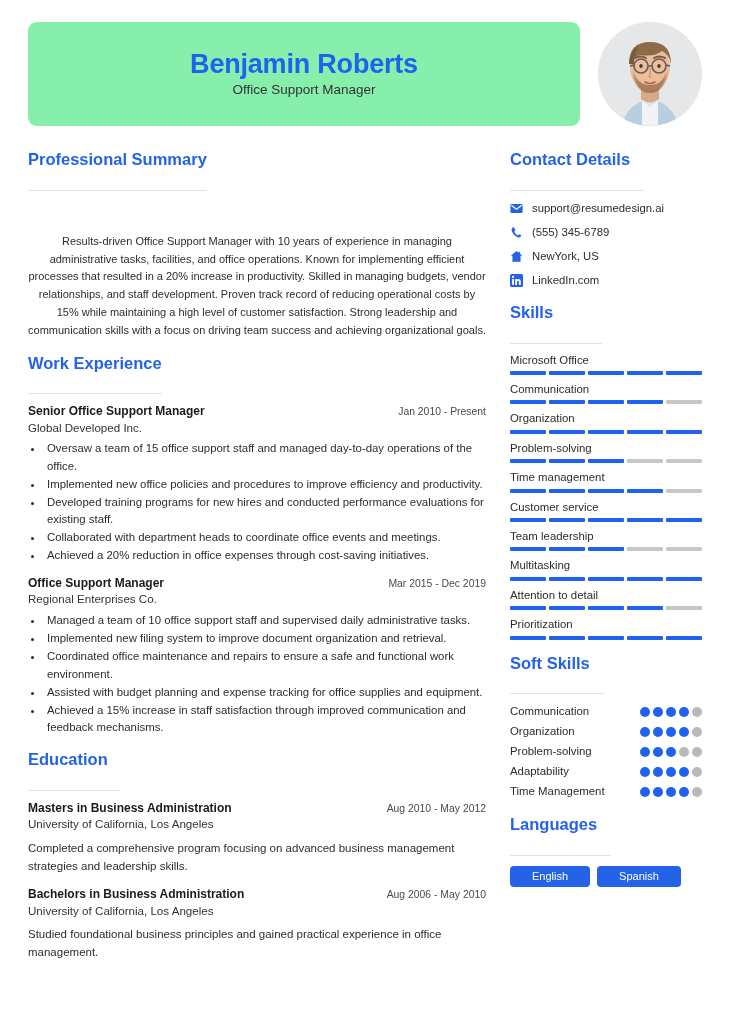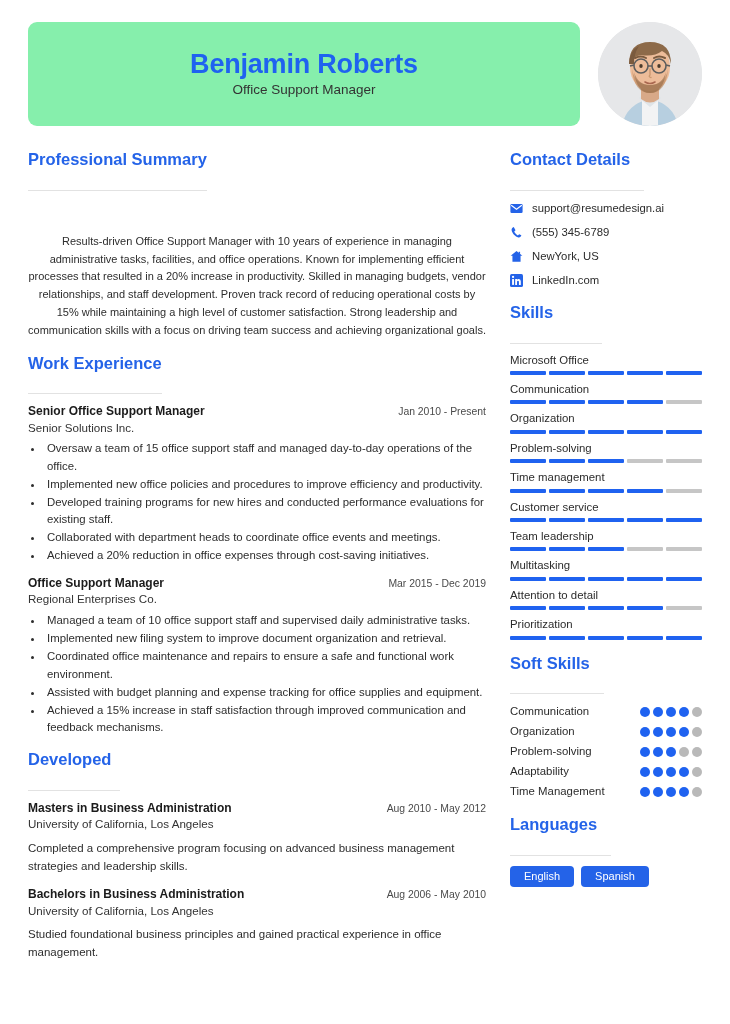--- a/index.html
+++ b/index.html
@@ -204,21 +204,21 @@
     flex: 0 0 10px;
   }
   .dot.on { background: #1f62f0; }
 
   
   .lang-row { display: flex; gap: 7px; margin-top: 10px; flex-wrap: wrap; }
   .lang-chip {
     background: #2463e8;
     color: #ffffff;
     font-size: 11px;
-    padding: 3px 14px;
+    padding: 3px 22px;
     border-radius: 4px;
     line-height: 1.35;
   }
 </style>
 </head>
 <body>
 
 <div class="page">
 
   <div class="header-row">
@@ -283,21 +283,21 @@
       </div>
 
       <div class="sec">
         <div class="sec-head">Work Experience</div>
         <div class="sec-body" id="experience-list">
             <div class="entry">
               <div class="entry-top">
                 <div class="entry-role">Senior Office Support Manager</div>
                 <div class="entry-date">Jan 2010 - Present</div>
               </div>
-              <div class="entry-org">Senior Solutions Inc.</div>
+              <div class="entry-org">Global Developed Inc.</div>
               <ul class="bullets">
                 <li>Oversaw a team of 15 office support staff and managed day-to-day operations of the office.</li>
                 <li>Implemented new office policies and procedures to improve efficiency and productivity.</li>
                 <li>Developed training programs for new hires and conducted performance evaluations for existing staff.</li>
                 <li>Collaborated with department heads to coordinate office events and meetings.</li>
                 <li>Achieved a 20% reduction in office expenses through cost-saving initiatives.</li>
               </ul>
             </div>
             <div class="entry">
               <div class="entry-top">
@@ -310,21 +310,21 @@
                 <li>Implemented new filing system to improve document organization and retrieval.</li>
                 <li>Coordinated office maintenance and repairs to ensure a safe and functional work environment.</li>
                 <li>Assisted with budget planning and expense tracking for office supplies and equipment.</li>
                 <li>Achieved a 15% increase in staff satisfaction through improved communication and feedback mechanisms.</li>
               </ul>
             </div>
           </div>
       </div>
 
       <div class="sec">
-        <div class="sec-head">Developed</div>
+        <div class="sec-head">Education</div>
         <div class="sec-body" id="education-list">
             <div class="entry">
               <div class="entry-top">
                 <div class="entry-role">Masters in Business Administration</div>
                 <div class="entry-date">Aug 2010 - May 2012</div>
               </div>
               <div class="entry-org">University of California, Los Angeles</div>
               <div class="edu-desc">Completed a comprehensive program focusing on advanced business management strategies and leadership skills.</div>
             </div>
             <div class="entry">

